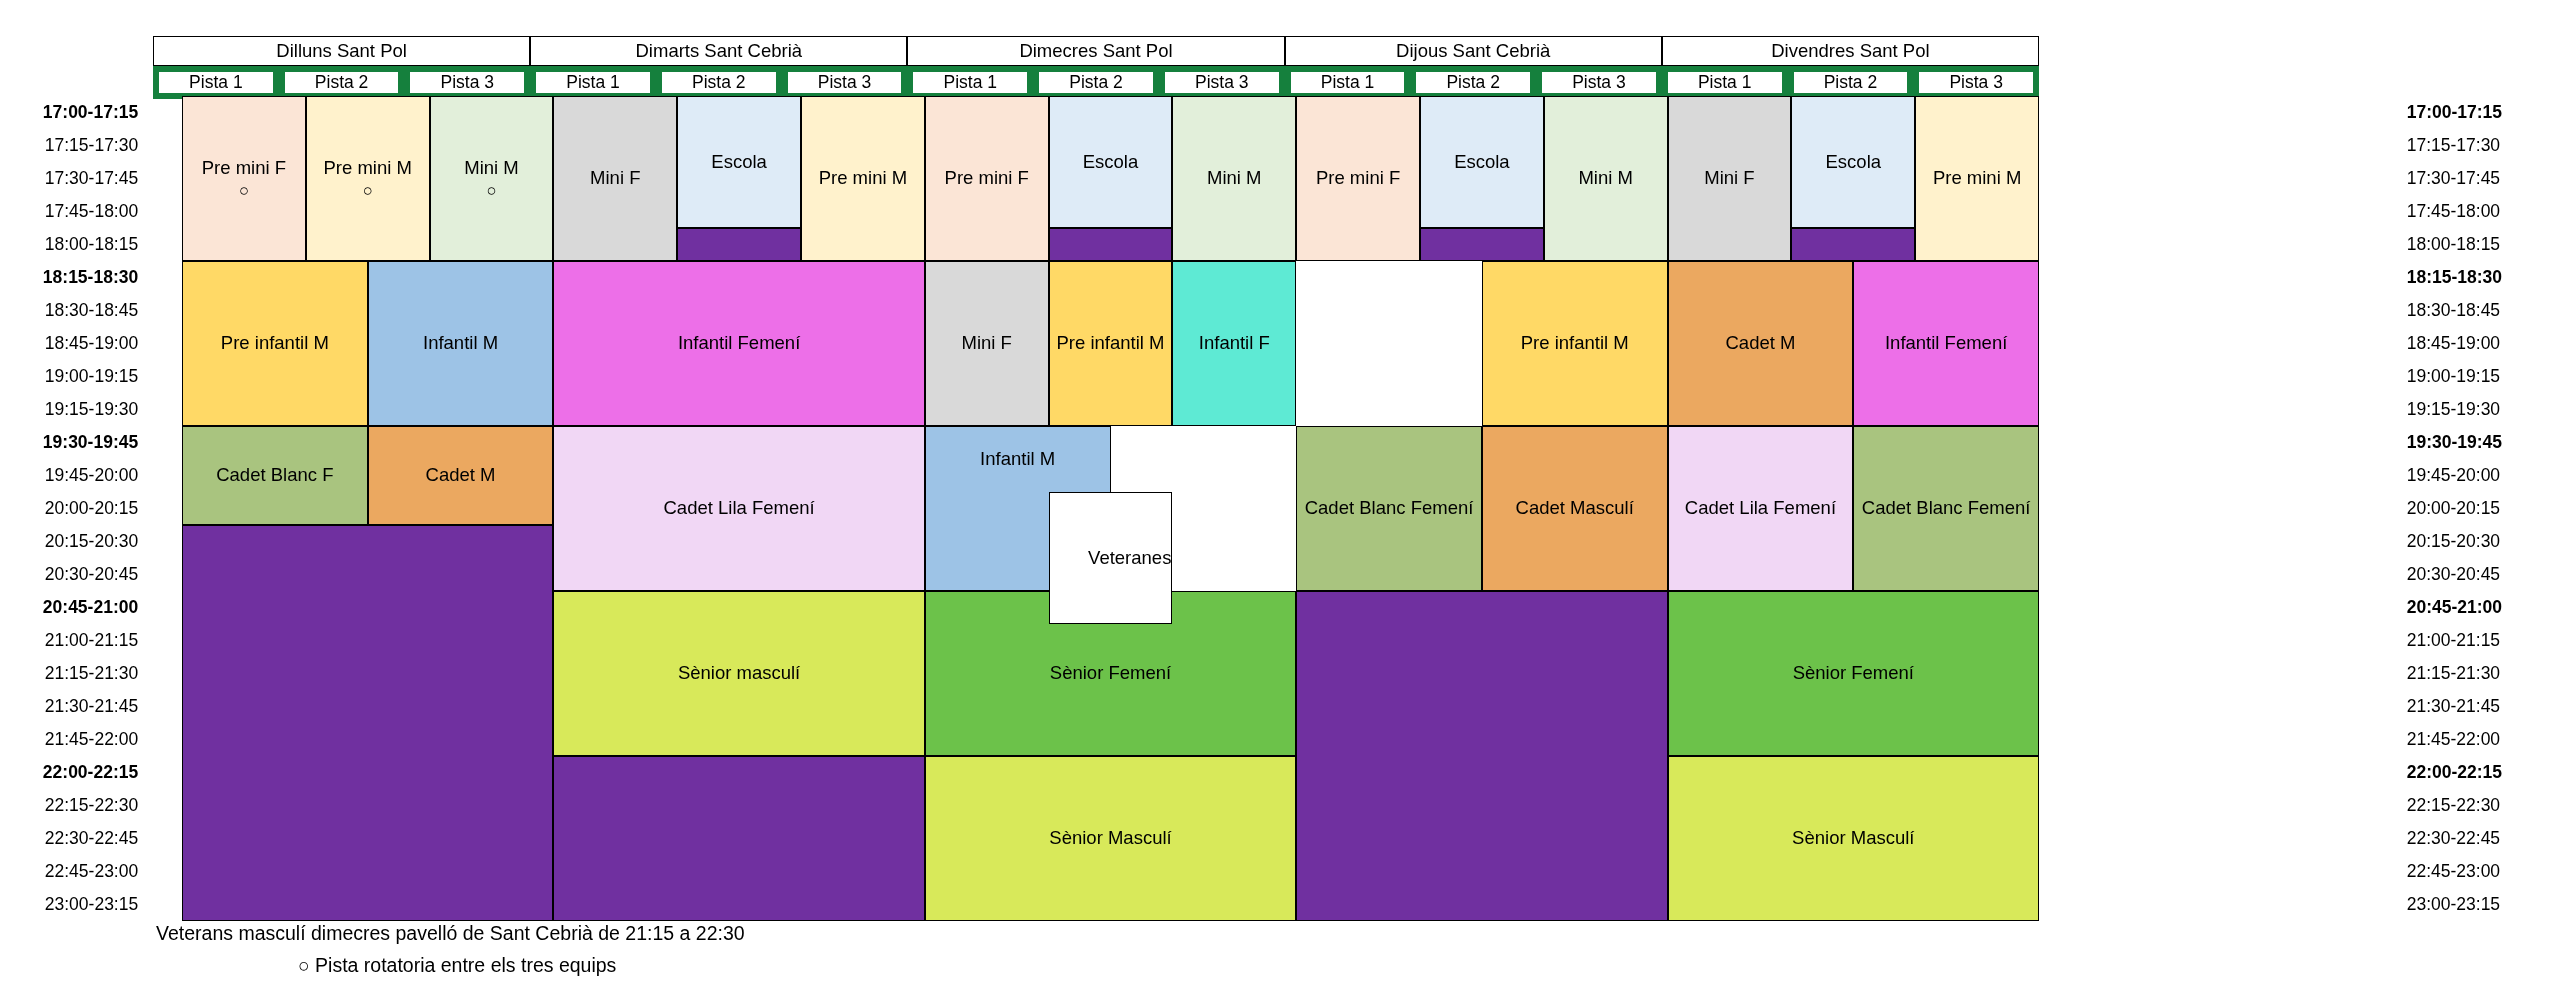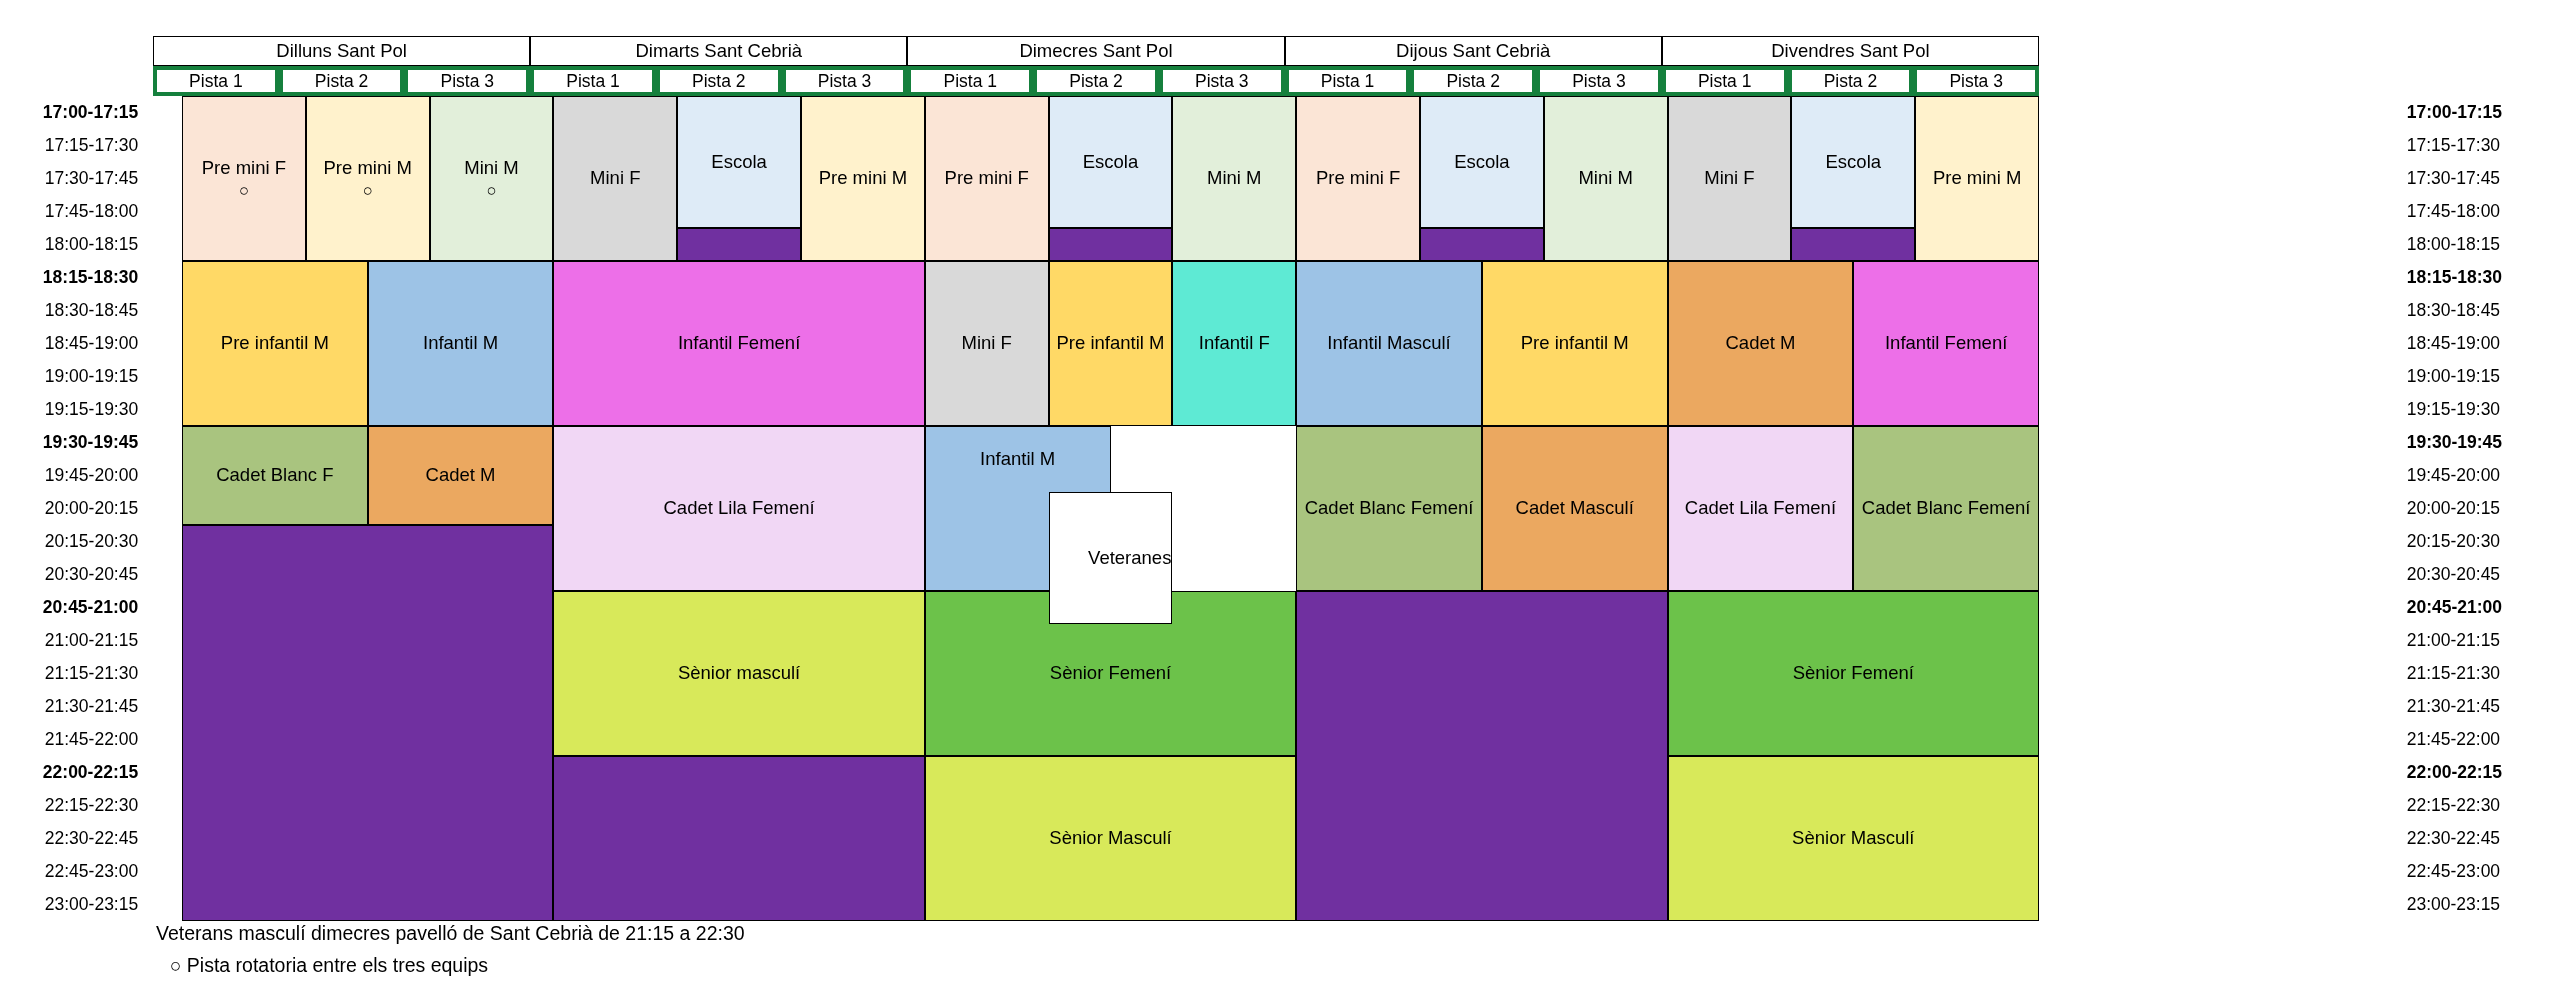--- a/index.html
+++ b/index.html
@@ -12,21 +12,21 @@
 
   .day-row { display:grid; grid-template-columns:repeat(5,1fr); height:30px; }
   .day-cell {
     border:1px solid #000; background:#fff;
     display:flex; align-items:center; justify-content:center;
     font-size:18.5px;
   }
 
   .pista-row { display:grid; grid-template-columns:repeat(15,1fr); height:30px; }
   .pista-cell {
-    border:4px solid #15803d; background:#fff;
+    border:6px solid #15803d; background:#fff;
     display:flex; align-items:center; justify-content:center;
     font-size:17.5px;
   }
 
   .body {
     position:relative;
     display:grid;
     grid-template-columns:repeat(30,1fr);
     grid-template-rows:repeat(25,33px);
     margin-left:29px;
@@ -47,21 +47,21 @@
 
   .times { position:absolute; top:96px; width:175px; }
   .times.left  { left:0; width:146px; }
   .times.right { left:2397px; }
   .time-label { height:33px; display:flex; align-items:center; font-size:17.5px; }
   .times.left  .time-label { justify-content:flex-end; padding-right:7.8px; }
   .times.right .time-label { justify-content:flex-start; padding-left:9.7px; }
   .time-label.bold { font-weight:bold; }
 
   .notes { position:absolute; left:156px; top:921px; font-size:19.5px; line-height:25px; }
-  .note + .note { padding-left:13.6px; margin-top:6.8px; }
+  .note + .note { padding-left:13.6px; margin-top:6.8px;text-align:center; }
 </style>
 </head>
 <body>
 
 <div class="canvas">
 
   <div class="grid">
     <div class="day-row">
         <div class="day-cell">Dilluns Sant Pol</div>
         <div class="day-cell">Dimarts Sant Cebrià</div>
@@ -165,23 +165,20 @@
         </div>
         <div class="block" title="Pre mini F 17:00-18:15" style="grid-area: 1 / 19 / span 5 / span 2; background: rgb(251, 229, 214);">
           <span class="lbl">Pre mini F</span>
         </div>
         <div class="block" title="Escola 17:00-18:00" style="grid-area: 1 / 21 / span 4 / span 2; background: rgb(222, 235, 247);">
           <span class="lbl">Escola</span>
         </div>
         <div class="block" title="18:00-18:15" style="grid-area: 5 / 21 / span 1 / span 2; background: rgb(112, 48, 160);"></div>
         <div class="block" title="Mini M 17:00-18:15" style="grid-area: 1 / 23 / span 5 / span 2; background: rgb(226, 239, 218);">
           <span class="lbl">Mini M</span>
-        </div>
-        <div class="block" title="Infantil Masculí 18:15-19:30" style="grid-area: 6 / 19 / span 5 / span 3; background: rgb(157, 195, 230);">
-          <span class="lbl">Infantil Masculí</span>
         </div>
         <div class="block" title="Pre infantil M 18:15-19:30" style="grid-area: 6 / 22 / span 5 / span 3; background: rgb(255, 217, 102);">
           <span class="lbl">Pre infantil M</span>
         </div>
         <div class="block" title="Cadet Blanc Femení 19:30-20:45" style="grid-area: 11 / 19 / span 5 / span 3; background: rgb(169, 196, 127);">
           <span class="lbl">Cadet Blanc Femení</span>
         </div>
         <div class="block" title="Cadet Masculí 19:30-20:45" style="grid-area: 11 / 22 / span 5 / span 3; background: rgb(235, 168, 96);">
           <span class="lbl">Cadet Masculí</span>
         </div>

